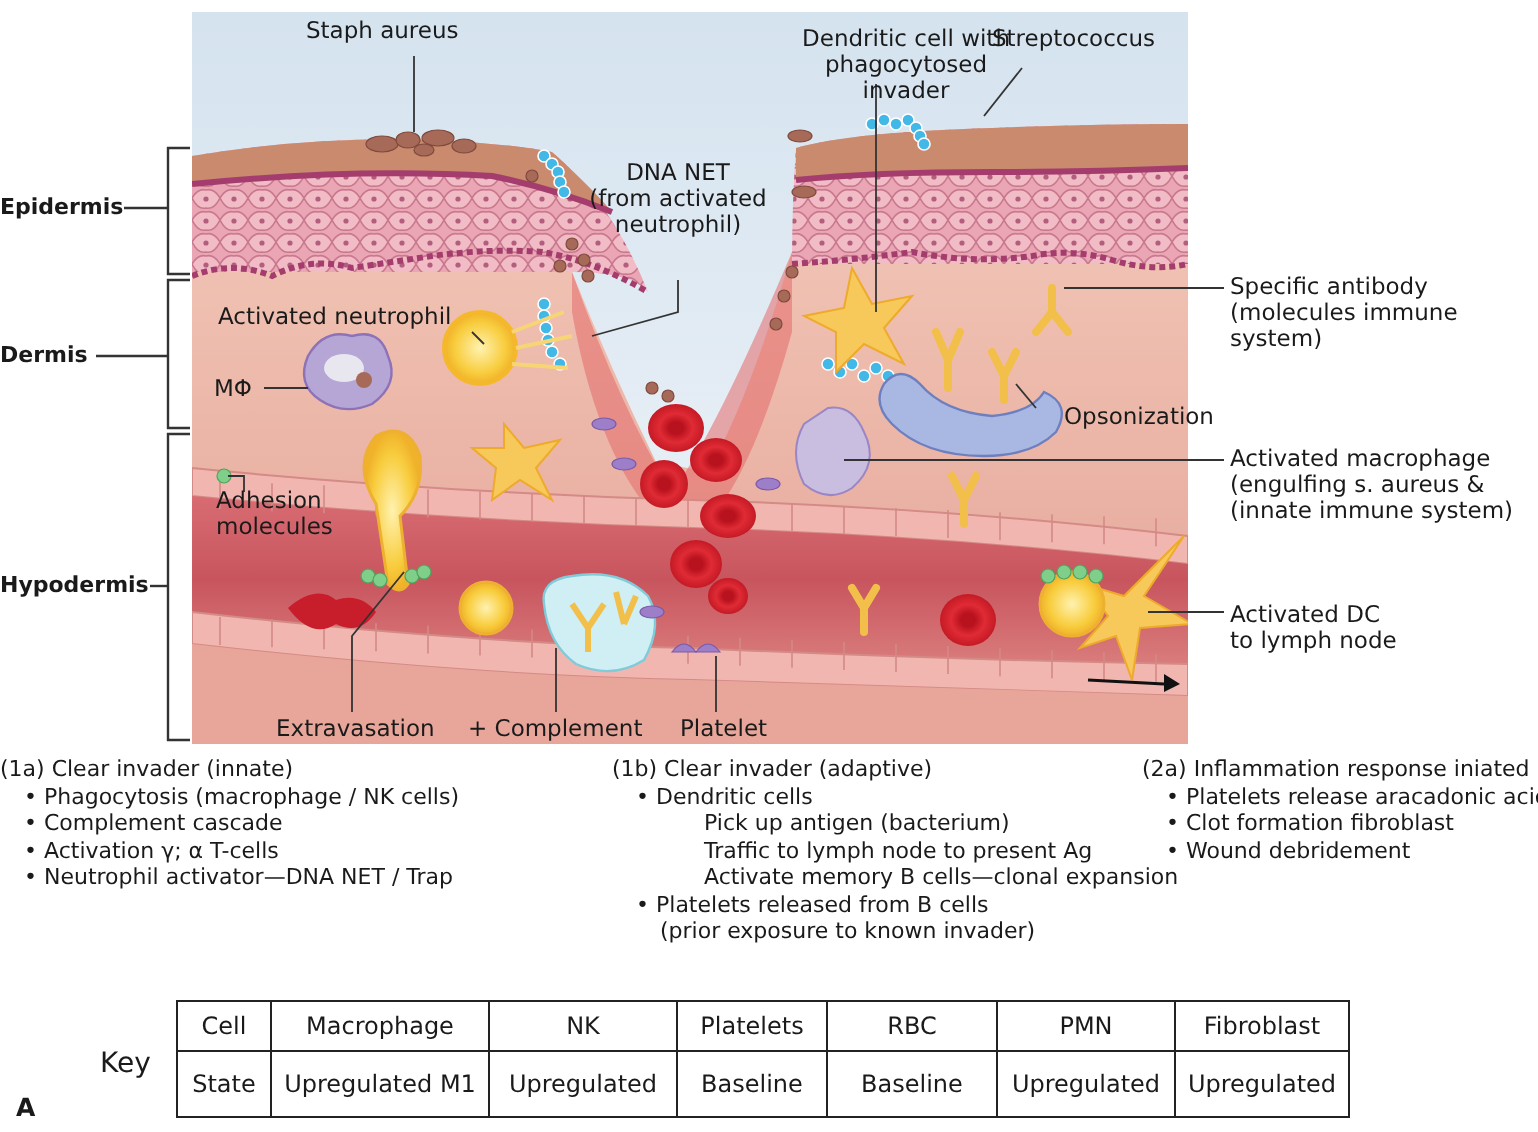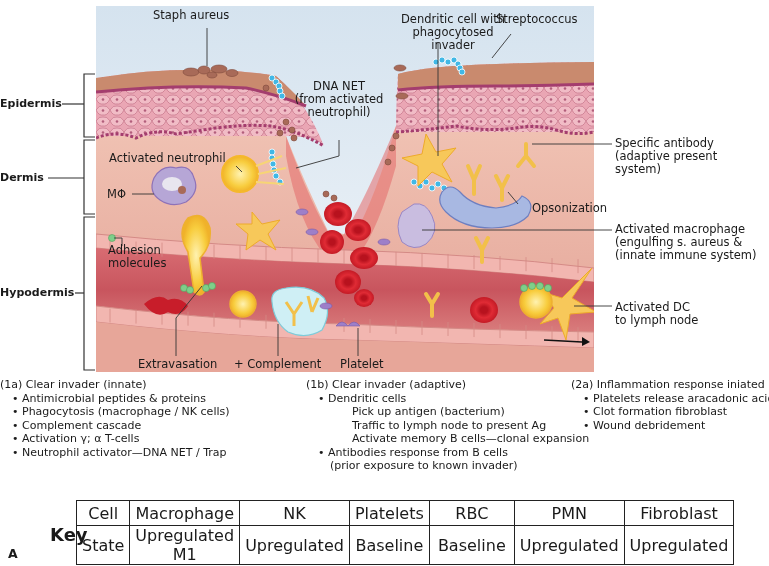--- a/index.html
+++ b/index.html
@@ -8,24 +8,24 @@
   .abs { position:absolute; }
   #illus { position:absolute; left:96px; top:6px; width:498px; height:366px; }
   .lbl { position:absolute; font-size:11.5px; line-height:13px; color:#1a1a1a; white-space:nowrap; }
   .lbl.c { text-align:center; }
   .layer-label { position:absolute; font-size:11px; font-weight:bold; white-space:nowrap; }
   .notes { position:absolute; font-size:11px; line-height:13.5px; white-space:nowrap; }
   .notes .h { }
   .notes .b { padding-left:12px; }
   .notes .s { padding-left:46px; }
   .notes .s2 { padding-left:24px; }
-  table.key { position:absolute; left:76px; top:500px; border-collapse:collapse; font-size:16px; }
+  table.key { position:absolute; left:88px; top:500px; border-collapse:collapse; font-size:12px; }
   table.key td { border:1.5px solid #222; text-align:center; padding:0 5px; height:24px; }
   table.key tr.r2 td { height:32px; }
-  .keylabel { position:absolute; left:50px; top:524px; font-size:18px; font-weight:bold; }
+  .keylabel { position:absolute; left:50px; top:524px; font-size:14px; font-weight:normal; }
   .panel { position:absolute; left:8px; top:546px; font-size:12.5px; font-weight:bold; }
 </style>
 </head>
 <body>
 
 <svg class="abs" style="left:0;top:0" width="100" height="380">
   <g stroke="#333" stroke-width="1.2" fill="none">
     <path d="M95 74 H84 V137 H95"></path>
     <line x1="62" y1="104" x2="84" y2="104"></line>
     <path d="M95 140 H84 V214 H95"></path>
@@ -294,21 +294,21 @@
 <div class="lbl" style="left:496px;top:13px">Streptococcus</div>
 <div class="lbl c" style="left:294px;top:80px;width:90px">
   <div>DNA NET</div>
   <div>(from activated</div>
   <div>neutrophil)</div>
 </div>
 <div class="lbl" style="left:109px;top:152px">Activated neutrophil</div>
 <div class="lbl" style="left:107px;top:188px">MΦ</div>
 <div class="lbl" style="left:615px;top:137px">
   <div>Specific antibody</div>
-  <div>(adaptive present</div>
+  <div>(molecules immune</div>
   <div>system)</div>
 </div>
 <div class="lbl" style="left:532px;top:202px">Opsonization</div>
 <div class="lbl" style="left:615px;top:223px">
   <div>Activated macrophage</div>
   <div>(engulfing s. aureus &amp;</div>
   <div>(innate immune system)</div>
 </div>
 <div class="lbl" style="left:108px;top:244px">
   <div>Adhesion</div>
@@ -317,34 +317,33 @@
 <div class="lbl" style="left:615px;top:301px">
   <div>Activated DC</div>
   <div>to lymph node</div>
 </div>
 <div class="lbl" style="left:138px;top:358px">Extravasation</div>
 <div class="lbl" style="left:234px;top:358px">+ Complement</div>
 <div class="lbl" style="left:340px;top:358px">Platelet</div>
 
 <div class="notes" style="left:0;top:378px">
   <div class="h">(1a) Clear invader (innate)</div>
-  <div class="b"><span>•</span> <span>Antimicrobial peptides &amp; proteins</span></div>
   <div class="b"><span>•</span> <span>Phagocytosis (macrophage / NK cells)</span></div>
   <div class="b"><span>•</span> <span>Complement cascade</span></div>
   <div class="b"><span>•</span> <span>Activation γ; α T-cells</span></div>
   <div class="b"><span>•</span> <span>Neutrophil activator—DNA NET / Trap</span></div>
 </div>
 
 <div class="notes" style="left:306px;top:378px">
   <div class="h">(1b) Clear invader (adaptive)</div>
   <div class="b"><span>•</span> <span>Dendritic cells</span></div>
   <div class="s">Pick up antigen (bacterium)</div>
   <div class="s">Traffic to lymph node to present Ag</div>
   <div class="s">Activate memory B cells—clonal expansion</div>
-  <div class="b"><span>•</span> <span>Antibodies response from B cells</span></div>
+  <div class="b"><span>•</span> <span>Platelets released from B cells</span></div>
   <div class="s2" style="padding-left:24px">(prior exposure to known invader)</div>
 </div>
 
 <div class="notes" style="left:571px;top:378px">
   <div class="h">(2a) Inflammation response iniated</div>
   <div class="b"><span>•</span> <span>Platelets release aracadonic acid</span></div>
   <div class="b"><span>•</span> <span>Clot formation fibroblast</span></div>
   <div class="b"><span>•</span> <span>Wound debridement</span></div>
 </div>
 

